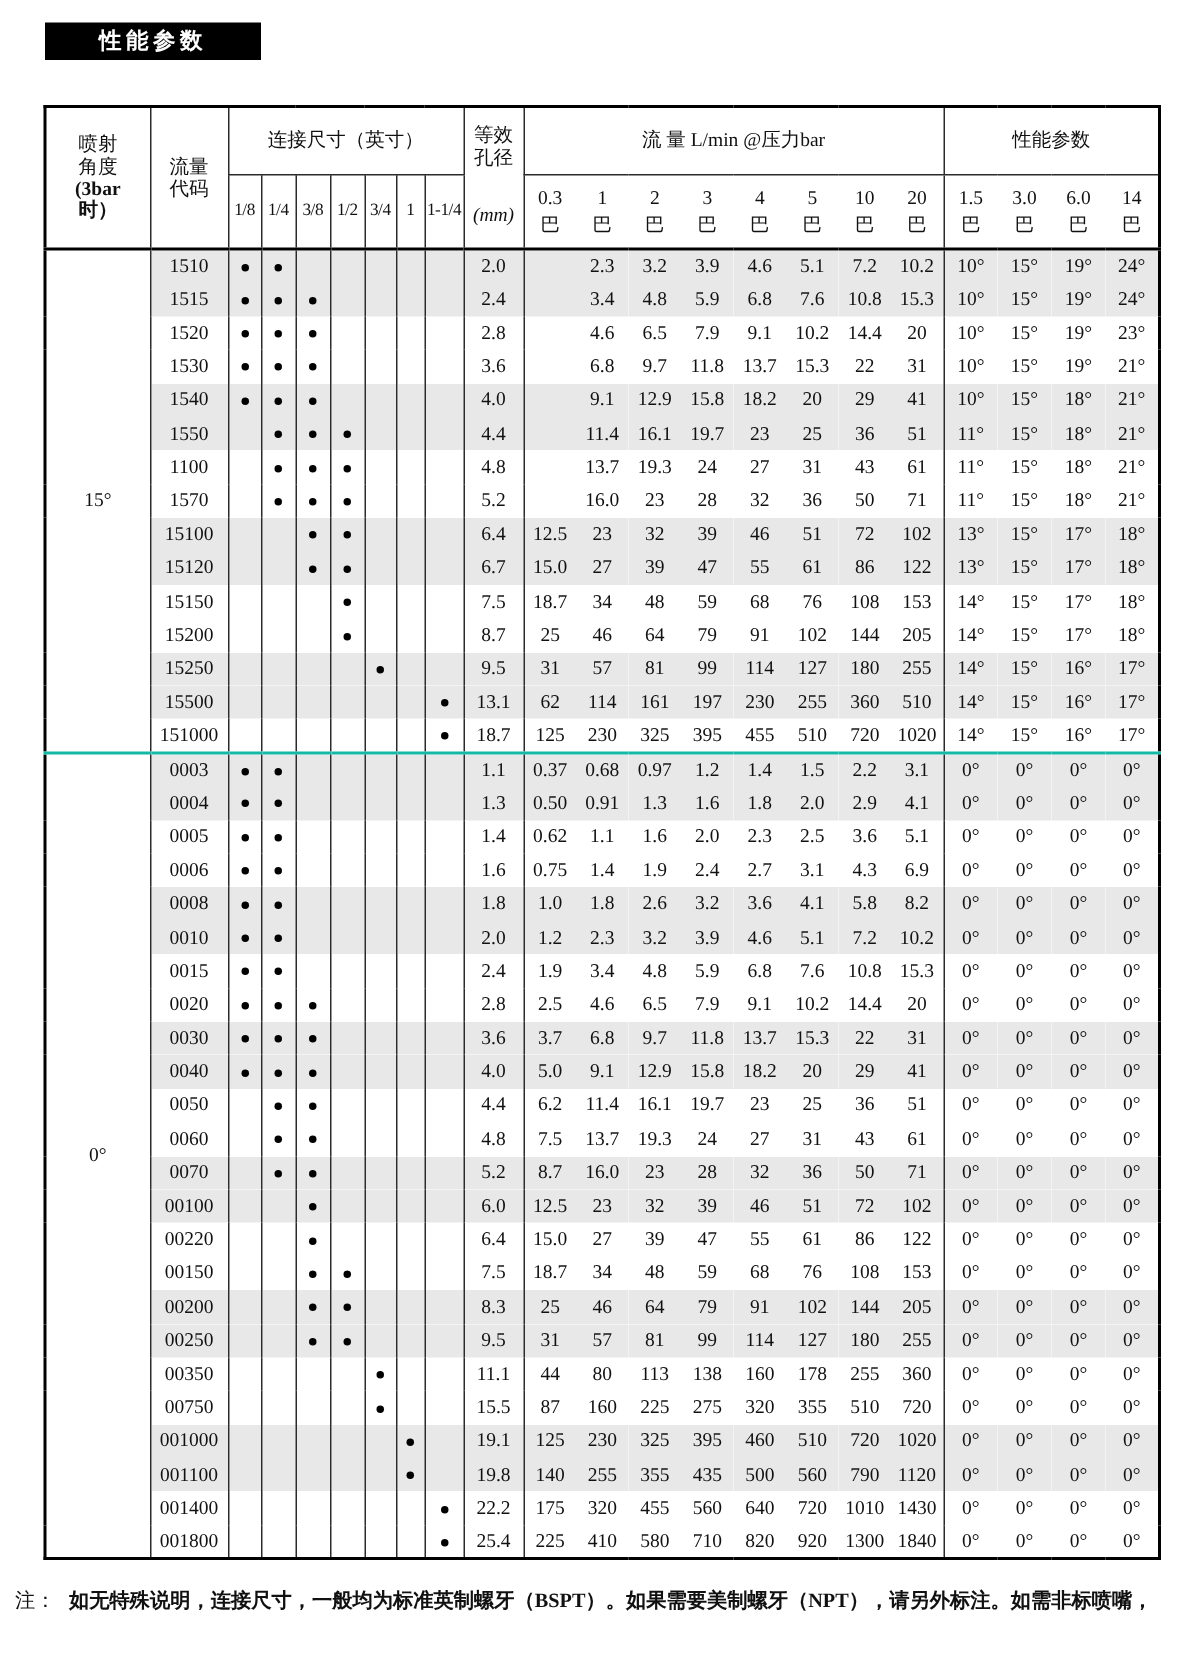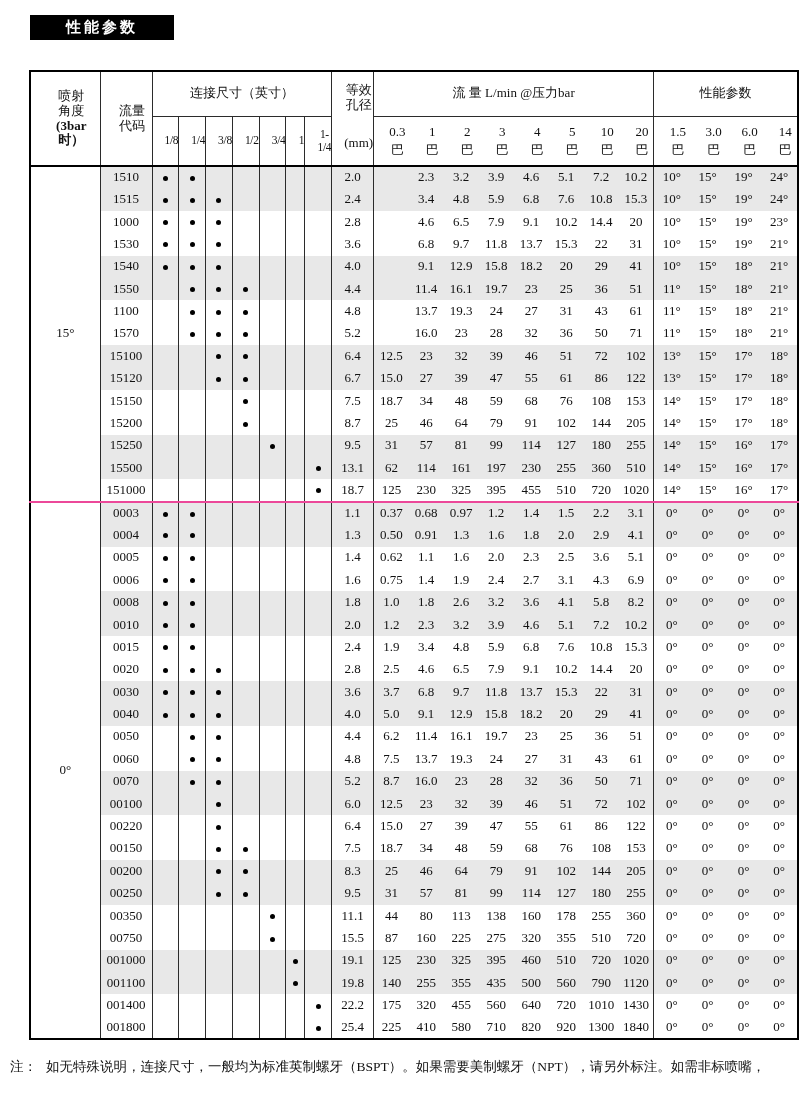--- a/index.html
+++ b/index.html
@@ -24,49 +24,49 @@
     border-collapse:collapse; table-layout:fixed;
     border:2px solid #000;
     font-size:13px;
   }
   th, td { padding:0; margin:0; text-align:center; font-weight:normal; line-height:1.15; overflow:hidden; }
 
   
   tr.h1 { height:45px; }
   tr.h2 { height:50px; }
   .hb1 { border-bottom:1px solid #2b2b2b;margin-top:20px; }  
-  .hb2 { border-bottom:2px solid #000;padding-left:12px; }     
+  .hb2 { border-bottom:2px solid #000; }     
   .vl  { border-left:1px solid #2b2b2b; }
   .pre { white-space:pre-line; }
   .bold { font-weight:bold;font-family:Liberation Serif, serif; }
   .orifice-top { height:50px; display:flex; align-items:center; justify-content:center; }
-  .orifice-bottom { height:42px; display:flex; align-items:center; justify-content:center; }
+  .orifice-bottom { height:42px; display:flex; align-items:center; justify-content:center;font-style:italic; }
   .h-size { font-size:11.5px; letter-spacing:-0.3px;margin-top:16px; }
   .p-val { line-height:1.2; }
   .p-unit { line-height:1.2; margin-top:3px; }
 
   
   tbody tr { height:22.4px; }
   tbody tr.shaded td { background:#e8e8e8; }
   td.angle-cell { background:#fff !important; font-size:13px; }
-  tr.section-start td { border-top:2px solid #ec4899; }
+  tr.section-start td { border-top:2px solid #14b8a6; }
   .c-code { border-left:1px solid #2b2b2b; }
   .c-dot  { border-left:1px solid #2b2b2b; }
   .c-mm   { border-left:1px solid #2b2b2b; }
   .dot {
     display:inline-block; width:5px; height:5px; border-radius:50%;
     background:#000; vertical-align:middle;
   }
 
   .footnote {
     position:absolute; left:10px; top:1053px; width:782px;
     display:flex; font-size:13.5px; line-height:27px;
   }
   .note-prefix { flex:0 0 36px; }
-  .note-body { flex:1; }
+  .note-body { flex:1;font-weight:bold; }
 </style>
 </head>
 <body>
 <div class="page">
 
   <div class="title-banner">
     <span>性能参数</span>
   </div>
 
   <table class="spec">
@@ -215,21 +215,21 @@
           <td class="c-flow">6.8</td>
           <td class="c-flow">7.6</td>
           <td class="c-flow">10.8</td>
           <td class="c-flow">15.3</td>
           <td class="c-ang vl">10°</td>
           <td class="c-ang">15°</td>
           <td class="c-ang">19°</td>
           <td class="c-ang">24°</td>
         </tr>
         <tr>
-          <td class="c-code">1000</td>
+          <td class="c-code">1520</td>
           <td class="c-dot"><span class="dot"></span></td>
           <td class="c-dot"><span class="dot"></span></td>
           <td class="c-dot"><span class="dot"></span></td>
           <td class="c-dot"></td>
           <td class="c-dot"></td>
           <td class="c-dot"></td>
           <td class="c-dot"></td>
           <td class="c-mm">2.8</td>
           <td class="c-flow vl"></td>
           <td class="c-flow">4.6</td>

